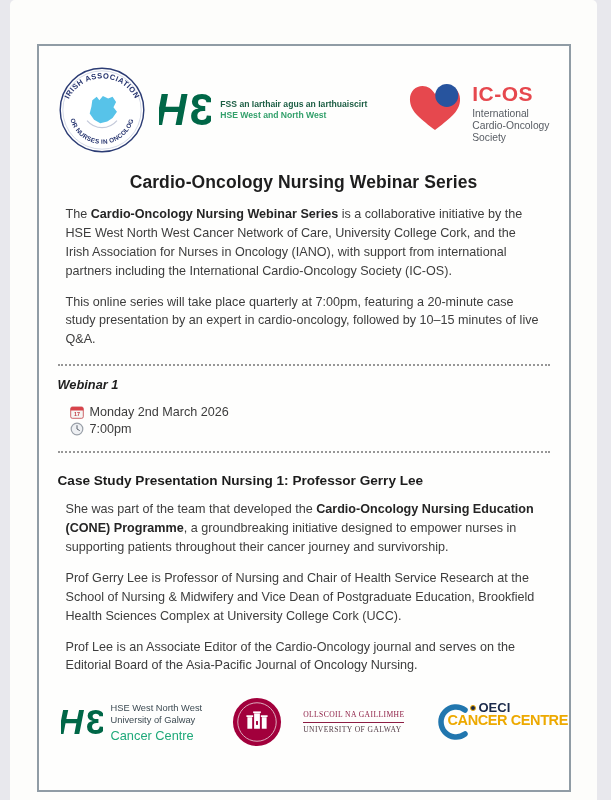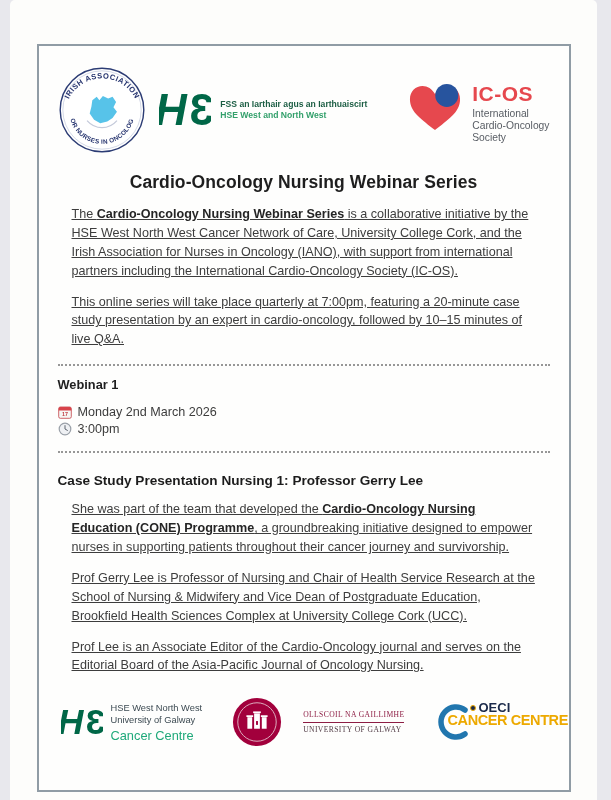--- a/index.html
+++ b/index.html
@@ -30,27 +30,27 @@
   .hse-lockup { display:flex; align-items:center; gap:9px; margin-left:-26px; }
   .hse-text-top { line-height:1.3; }
   .hse-line1 { font-size:8.6px; font-weight:bold; color:#1c5e44; }
   .hse-line2 { font-size:8.6px; font-weight:bold; color:#33a06b; }
   .icos-lockup { display:flex; align-items:flex-start; gap:9px;margin-top:7px; }
   .icos-text { line-height:1.18; }
   .icos-acronym { font-size:21px; font-weight:bold; color:#e6484e; letter-spacing:0.5px; margin-bottom:1px; }
   .icos-line { font-size:10.3px; color:#585d64; }
   
   .doc-title { text-align:center; font-size:17.5px; font-weight:bold; color:#1e1e1e; margin:16px 0 6px; letter-spacing:0.1px; }
-  .para { font-size:12.6px; line-height:1.5; margin:12px 16px 0; color:#3d3d3d;text-decoration:underline; }
+  .para { font-size:12.6px; line-height:1.5; margin:12px 10px 0; color:#3d3d3d; }
   .para b, .para strong { color:#252525; }
   .dotted-rule { border:none; border-top:2px dotted #979797; margin:15px 2px 0; }
-  .sub-heading { font-size:12.8px; font-weight:bold; color:#1f1f1f; margin:11px 2px 0; }
+  .sub-heading { font-size:12.8px; font-weight:bold; color:#1f1f1f; margin:11px 2px 0;font-style:italic; }
   .cs-heading { font-size:13.6px; font-weight:bold; color:#1c1c1c; margin:20px 2px 0; }
   .detail-list { margin:13px 2px 0; }
-  .detail-line { display:flex; align-items:center; gap:6px; font-size:12.6px; color:#3d3d3d; margin:3px 0; }
+  .detail-line { display:flex; align-items:center; gap:6px; font-size:12.6px; color:#3d3d3d; margin:3px 12px; }
   .detail-line .ico { display:inline-flex; width:14px; height:14px; }
   
   .footer-row { display:flex; align-items:center; justify-content:center; gap:30px; margin-top:22px; }
   .hse-footer { display:flex; align-items:center; gap:8px; }
   .hse-f-line { font-size:9.3px; color:#3c4a52; line-height:1.35; }
   .hse-f-green { font-size:12.8px; color:#1fa97a; margin-top:1px; }
   .galway { display:flex; align-items:center; gap:21px; }
   .galway-text { font-family:"Liberation Serif", serif; line-height:1.3; }
   .galway-l1 { font-size:7.6px; letter-spacing:0.4px; color:#8d1d44; text-transform:uppercase; border-bottom:1px solid #8d1d44; padding-bottom:2px; margin-bottom:2px; }
   .galway-l2 { font-size:7.6px; letter-spacing:0.4px; color:#55404a; text-transform:uppercase; }
@@ -135,21 +135,21 @@
         </span>
         <span>Monday 2nd March 2026</span>
       </div>
       <div class="detail-line">
         <span class="ico">
           <svg width="14" height="14" viewBox="0 0 14 14">
             <circle cx="7" cy="7" r="5.8" fill="#eef0f3" stroke="#9aa0a8" stroke-width="1.2"></circle>
             <path d="M7,3.6 V7 L9.4,8.4" stroke="#5d646e" stroke-width="1" fill="none" stroke-linecap="round"></path>
           </svg>
         </span>
-        <span>3:00pm</span>
+        <span>7:00pm</span>
       </div>
     </div>
 
     <hr class="dotted-rule">
 
     <h2 class="cs-heading">Case Study Presentation Nursing 1: Professor Gerry Lee</h2>
 
     <p class="para"><span>She was part of the team that developed the </span><strong>Cardio-Oncology Nursing Education (CONE) Programme</strong><span>, a groundbreaking initiative designed to empower nurses in supporting patients throughout their cancer journey and survivorship.</span></p>
 
     <p class="para">Prof Gerry Lee is Professor of Nursing and Chair of Health Service Research at the School of Nursing &amp; Midwifery and Vice Dean of Postgraduate Education, Brookfield Health Sciences Complex at University College Cork (UCC).</p>

